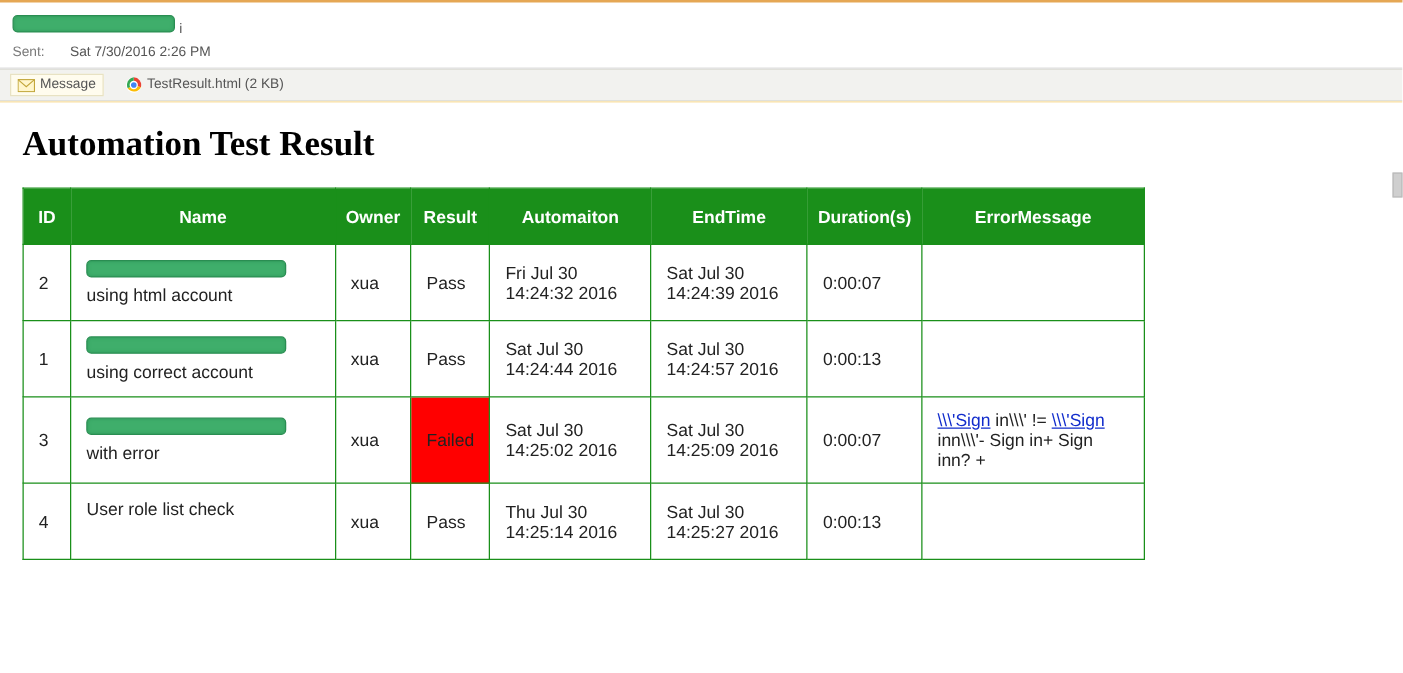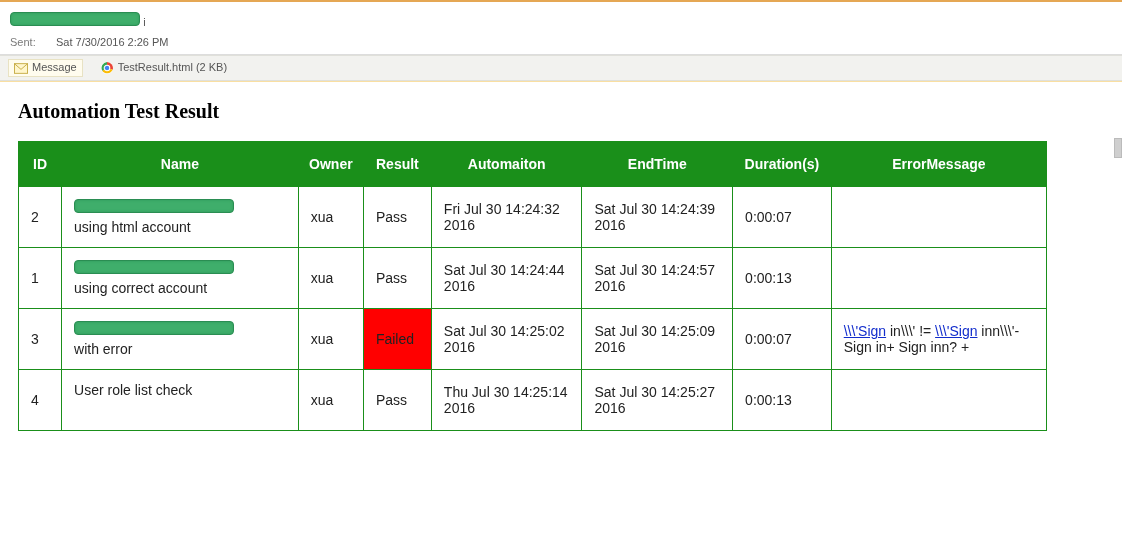--- a/index.html
+++ b/index.html
@@ -91,28 +91,28 @@
       justify-content: center;
       width: 14px;
       height: 14px;
     }
     .content-area {
       padding: 8px 18px 20px 18px;
       border-top:1px solid #f9dfa2;
     }
     .report-title {
       font-family: "Times New Roman", serif;
-      font-size: 20px;
+      font-size: 28px;
       font-weight: bold;
       color: #000;
       margin: 10px 0 18px 0;
     }
     table.report {
       border-collapse: collapse;
-      width: 1029px;
+      width: 898px;
     }
     table.report th, table.report td {
       border: 1px solid #1a8f1a;
       padding: 10px 12px;
       text-align: left;
       vertical-align: middle;
       font-size: 14px;
       color: #222;
     }
     table.report th {

